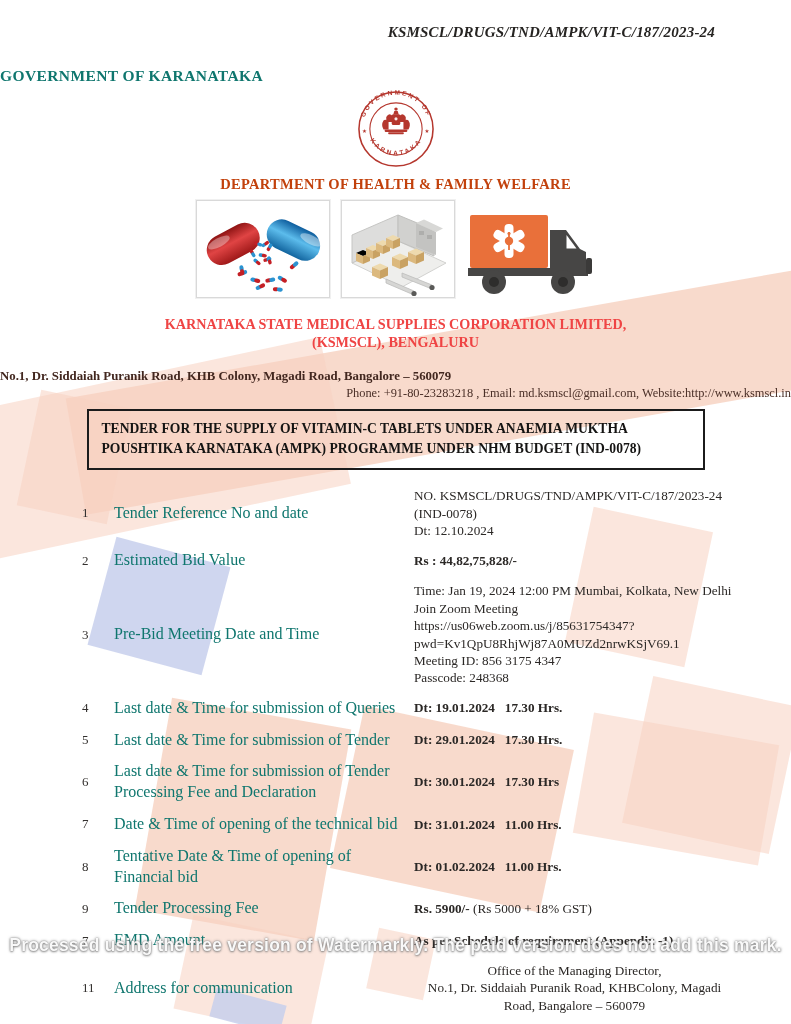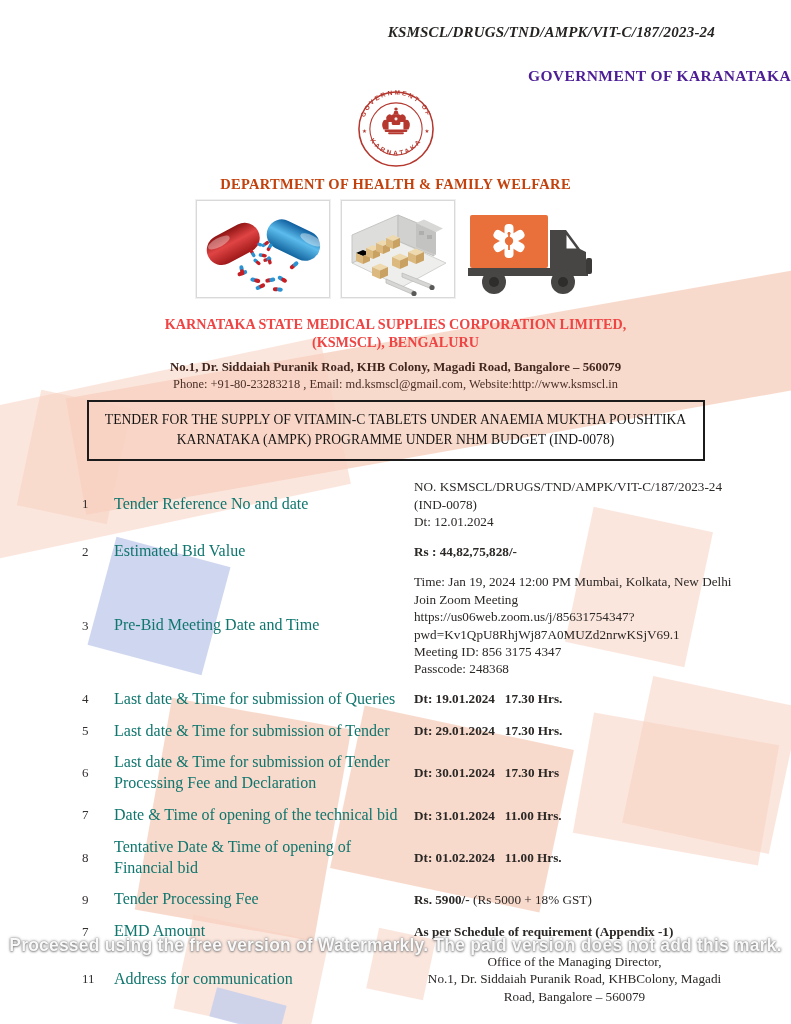--- a/index.html
+++ b/index.html
@@ -26,37 +26,37 @@
   .s-b2   {left:372px;top:933px;width:58px;height:62px;transform:rotate(12deg);}
   .s-bblue{left:212px;top:996px;width:72px;height:30px;transform:rotate(15deg);}
 
   .content{position:absolute;inset:0;z-index:1;padding-top:24px;}
 
   
   .ref-no{
     text-align:right;padding-right:76px;font-style:italic;font-weight:bold;
     font-size:15px;letter-spacing:.2px;color:#262422;
   }
-  .gov-title{margin-top:26px;text-align:right;font-weight:bold;font-size:15.5px;letter-spacing:.4px;color:#4c1d95;}
+  .gov-title{margin-top:26px;text-align:left;font-weight:bold;font-size:15.5px;letter-spacing:.4px;color:#0f766e;}
   .emblem-wrap{margin-top:5px;text-align:center;height:78px;}
   .dept-title{margin-top:8px;text-align:center;font-weight:bold;font-size:14.5px;letter-spacing:.3px;color:#c2410c;}
 
   
   .images-row{margin-top:8px;display:flex;justify-content:center;align-items:flex-end;gap:11px;height:97px;}
   .img-card{background:#fff;border:1px solid #d9d9d9;box-shadow:0 0 0 1px #f0f0f0;}
 
   
   .org-name{margin-top:17px;text-align:center;font-weight:bold;font-size:14.2px;line-height:1.3;color:#ef4444;}
-  .org-address{margin-top:8px;text-align:center;font-weight:bold;font-size:12.8px;color:#42271f;}
-  .org-contact{margin-top:2px;text-align:center;font-size:12.4px;color:#4a2f27;}
+  .org-address{margin-top:17px;font-weight:bold;font-size:12.8px;color:#42271f;}
+  .org-contact{margin-top:2px;text-align:right;font-size:12.4px;color:#4a2f27;}
 
   
   .tender-box{
     margin:8px auto 0 auto;width:588px;border:2px solid #1b1b1b;
-    padding:8px 13px;text-align:center;font-weight:normal;font-size:13.6px;line-height:1.5;color:#151413;
+    padding:8px 13px;text-align:left;font-weight:bold;font-size:13.6px;line-height:1.5;color:#151413;
   }
 
   
   .tender-table{margin:12px 56px 0 82px;}
   .trow{display:grid;grid-template-columns:24px 292px 1fr;column-gap:8px;align-items:center;padding:5.5px 0;}
   .tnum{font-size:13px;color:#33302e;}
   .tlabel{font-size:16px;line-height:1.3;color:#0f766e;}
   .tvalue{font-size:13.2px;line-height:1.32;color:#2b2826;overflow-wrap:anywhere;}
   .w700{font-weight:bold;}
   .pre{white-space:pre-wrap;}
@@ -311,21 +311,21 @@
 
     <div class="tender-box">TENDER FOR THE SUPPLY OF VITAMIN-C TABLETS UNDER ANAEMIA MUKTHA POUSHTIKA KARNATAKA (AMPK) PROGRAMME UNDER NHM BUDGET (IND-0078)</div>
 
     <div class="tender-table">
 
       <div class="trow">
         <div class="tnum">1</div>
         <div class="tlabel">Tender Reference No and date</div>
         <div class="tvalue">
           <span class="vline">NO.  KSMSCL/DRUGS/TND/AMPK/VIT-C/187/2023-24 (IND-0078)</span>
-          <span class="vline">Dt: 12.01.2024</span>
+          <span class="vline">Dt: 12.10.2024</span>
         </div>
       </div>
 
       <div class="trow">
         <div class="tnum">2</div>
         <div class="tlabel">Estimated Bid Value</div>
         <div class="tvalue w700">Rs : 44,82,75,828/-</div>
       </div>
 
       <div class="trow">

